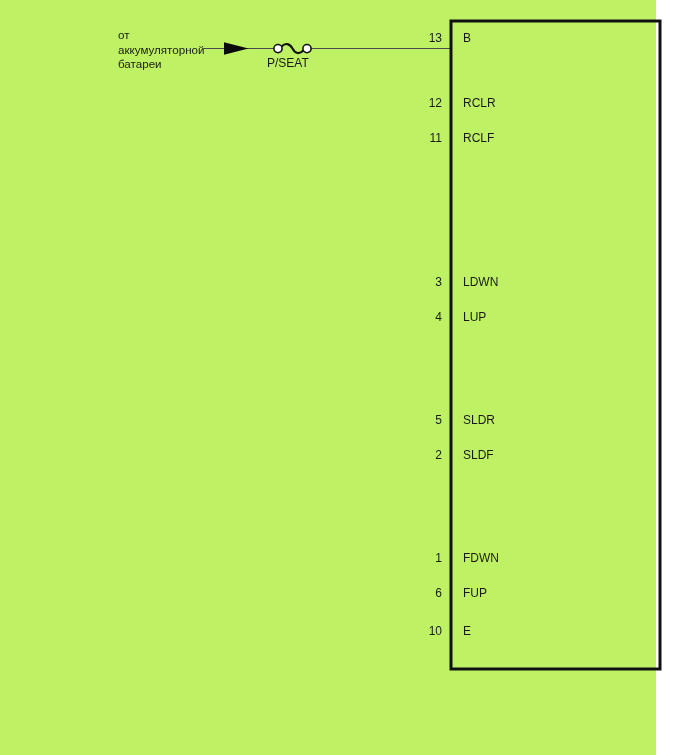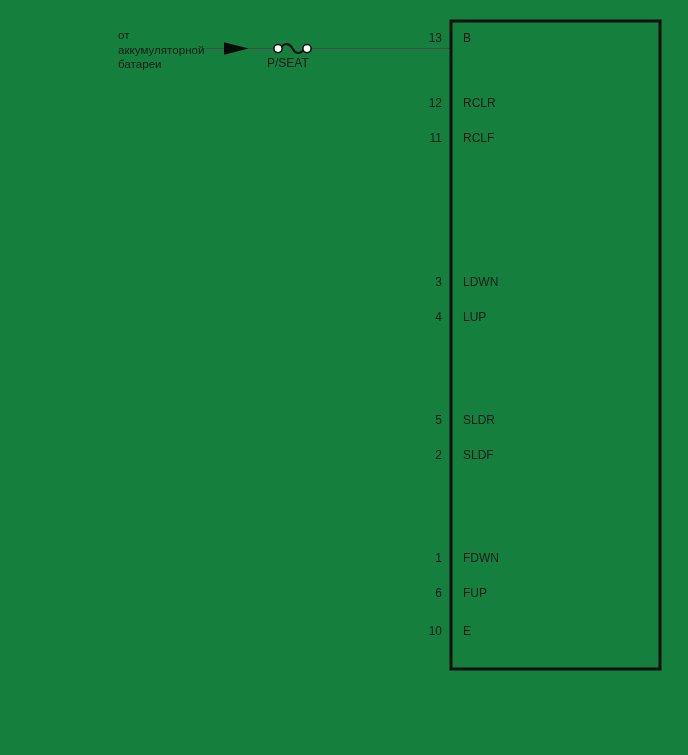--- a/index.html
+++ b/index.html
@@ -1,19 +1,19 @@
 <!DOCTYPE html>
 <html><head>
 <meta charset="utf-8">
 <title>Power Seat Wiring Diagram</title>
 <style>
   html,body{margin:0;padding:0;background:#ffffff;}
   body{width:688px;height:755px;overflow:hidden;
        font-family:"Liberation Sans",sans-serif;}
-  #stage{position:relative;width:688px;height:755px;background:#15803d;}
+  #stage{position:relative;width:616px;height:755px;background:#bef264;padding-left:40px;}
   svg#dia{display:block;position:absolute;left:0;top:0;}
   svg#dia text{font-family:"Liberation Sans",sans-serif;fill:#1a1a1a;}
   .t11{font-size:11.6px;}
   .t10{font-size:12px;}
   .box-heavy{fill:none;stroke:#111111;stroke-width:3;}
   .wire{fill:none;stroke:#4a4a4a;stroke-width:1.1;}
   .mtr{fill:none;stroke:#111111;stroke-width:1.6;}
   .arrow{fill:#0a0a0a;stroke:none;}
 </style>
 </head>

